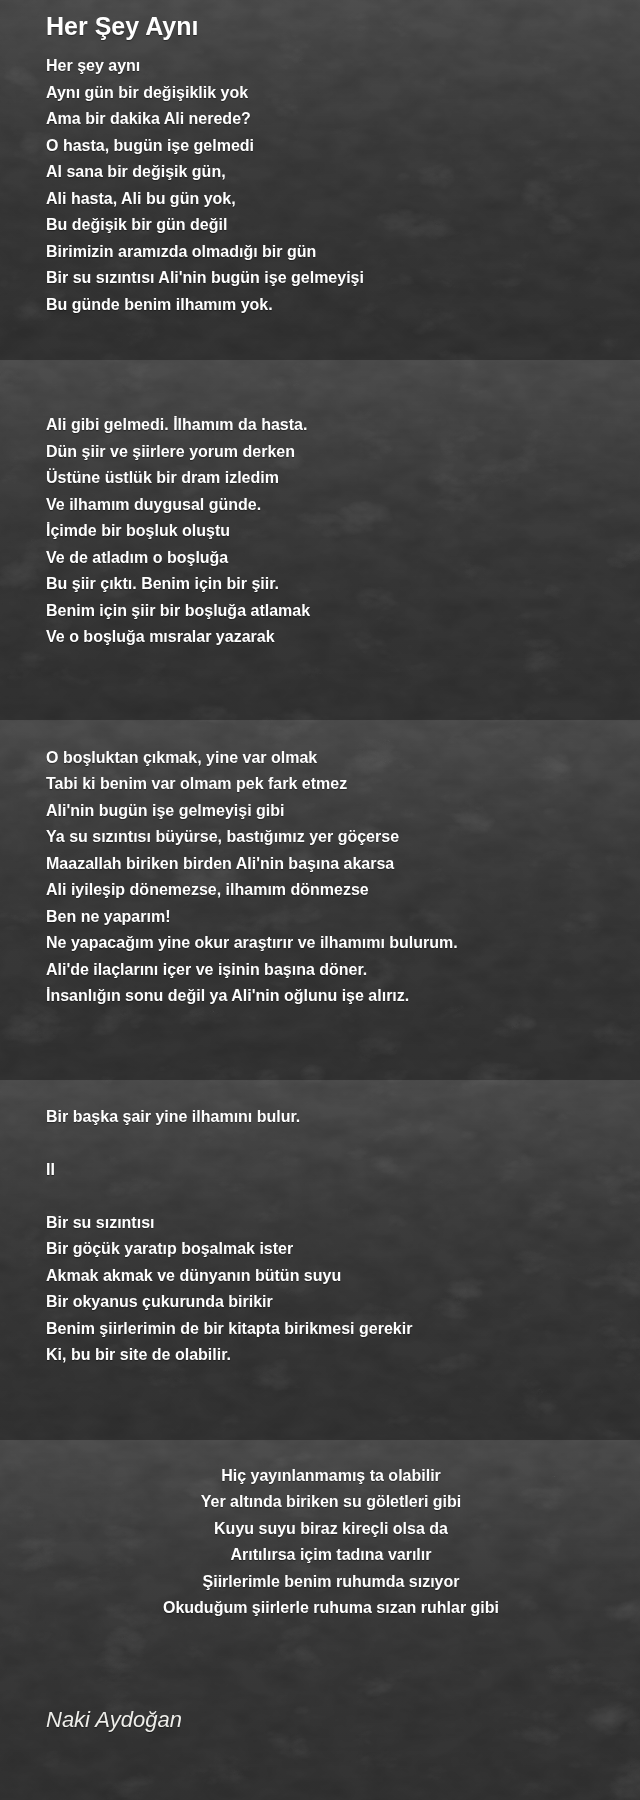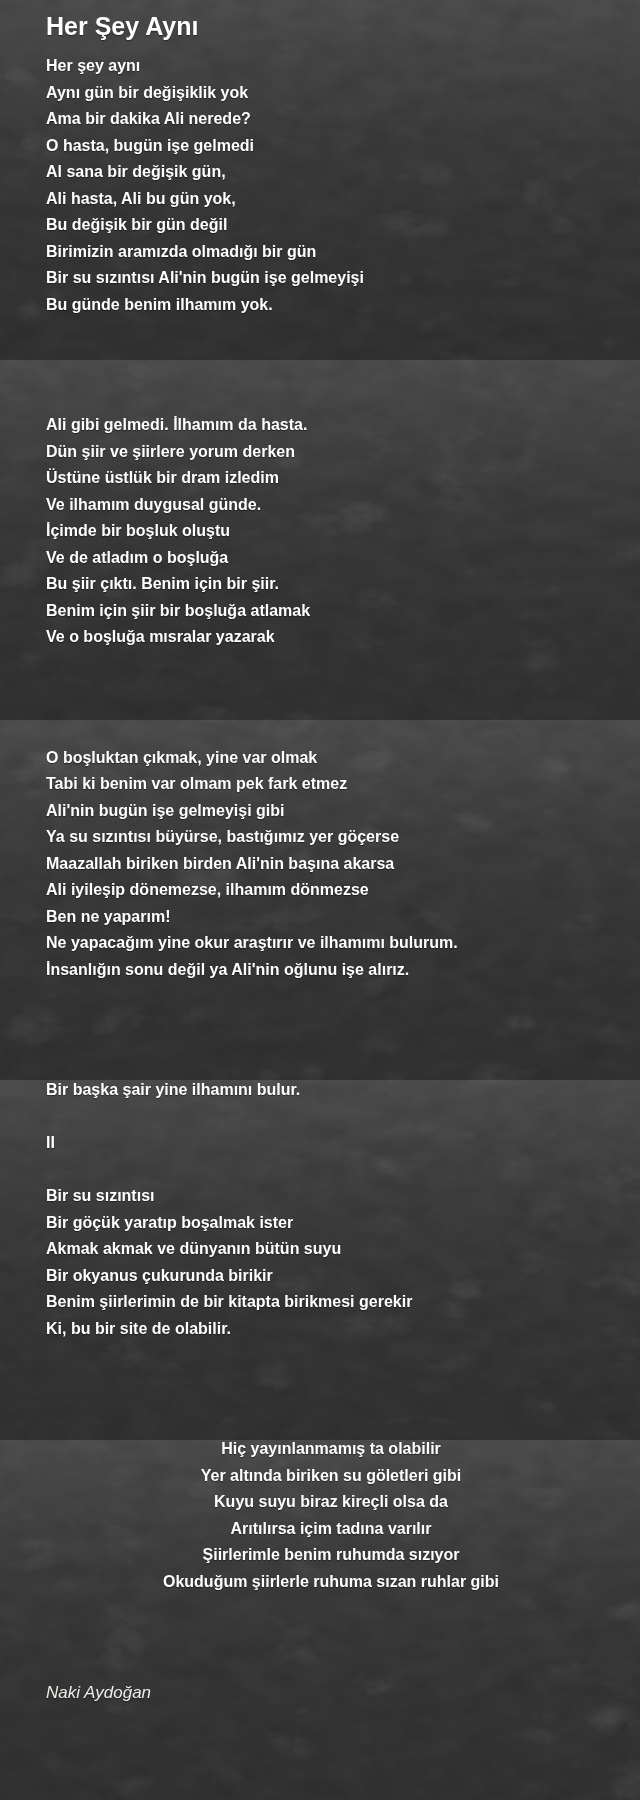--- a/index.html
+++ b/index.html
@@ -58,21 +58,21 @@
     margin: 0;
     font-size: 16px;
     line-height: 26.5px;
     font-weight: bold;
     color: var(--text-color, #ffffff);
     text-shadow: 0 1px 1px rgba(0,0,0,0.45);
     white-space: pre-wrap;
   }
   .poem-author {
     margin-top: 85px;
-    font-size: 17px;
+    font-size: 22px;
     line-height: 26px;
     font-style: italic;
     font-weight: normal;
     color: var(--author-color, #eeeeea);
     text-shadow: 0 1px 1px rgba(0,0,0,0.45);
   }
 </style>
 </head>
 <body style="--text-color: #ffffff; --author-color: #eeeeea;">
 
@@ -122,20 +122,21 @@
       </div>
       <div class="stanza">
         <p class="line">O boşluktan çıkmak, yine var olmak</p>
         <p class="line">Tabi ki benim var olmam pek fark etmez</p>
         <p class="line">Ali'nin bugün işe gelmeyişi gibi</p>
         <p class="line">Ya su sızıntısı büyürse, bastığımız yer göçerse</p>
         <p class="line">Maazallah biriken birden Ali'nin başına akarsa</p>
         <p class="line">Ali iyileşip dönemezse, ilhamım dönmezse</p>
         <p class="line">Ben ne yaparım!</p>
         <p class="line">Ne yapacağım yine okur araştırır ve ilhamımı bulurum.</p>
+        <p class="line">Ali'de ilaçlarını içer ve işinin başına döner.</p>
         <p class="line">İnsanlığın sonu değil ya Ali'nin oğlunu işe alırız.</p>
       </div>
       <div class="stanza">
         <p class="line">Bir başka şair yine ilhamını bulur.</p>
         <p class="line">&nbsp;</p>
         <p class="line">II</p>
         <p class="line">&nbsp;</p>
         <p class="line">Bir su sızıntısı</p>
         <p class="line">Bir göçük yaratıp boşalmak ister</p>
         <p class="line">Akmak akmak ve dünyanın bütün suyu</p>

